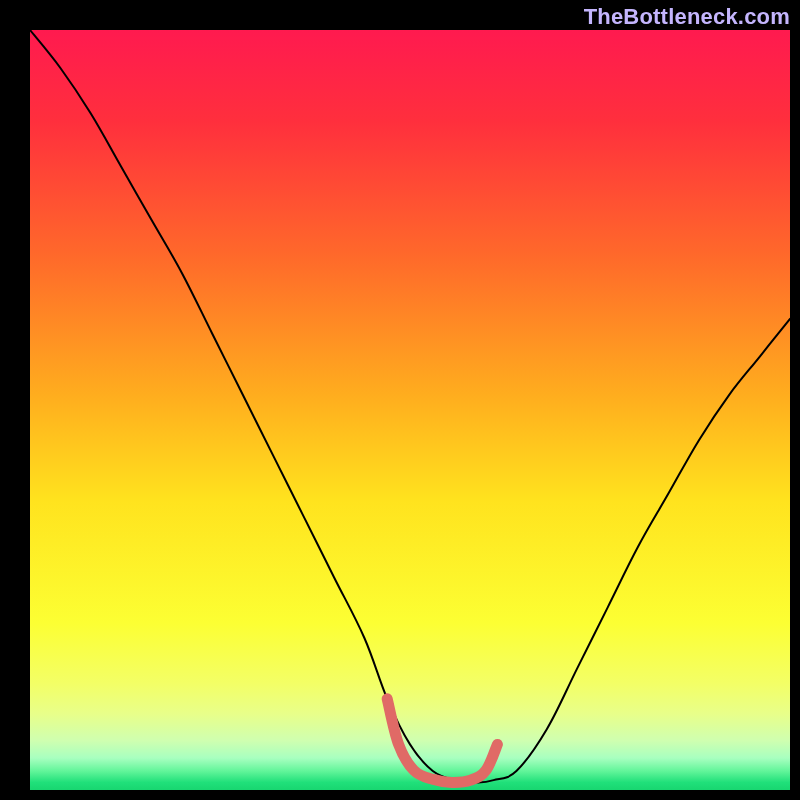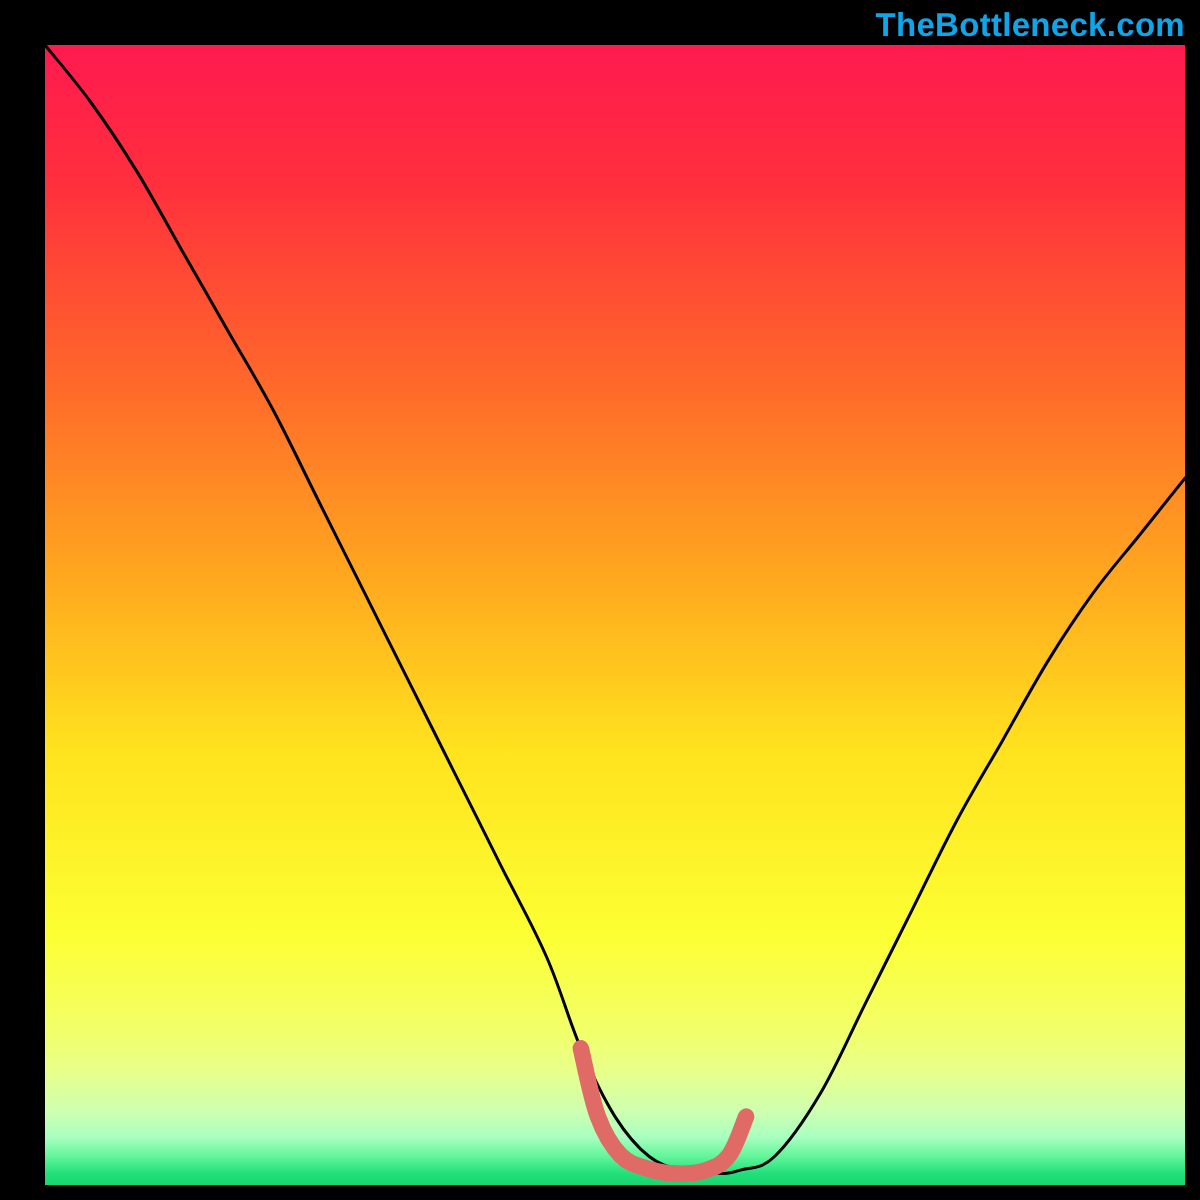--- a/index.html
+++ b/index.html
@@ -14,21 +14,21 @@
   .frame {
     position: relative;
     width: 800px;
     height: 800px;
     background: #000;
   }
   .watermark {
     position: absolute;
     top: 4px;
     right: 10px;
-    color: #0ea5e9;
+    color: #c4b5fd;
     font-size: 22px;
     font-weight: 600;
     letter-spacing: 0.2px;
     z-index: 50;
   }
   svg.plot {
     position: absolute;
     left: 0;
     top: 0;
     width: 800px;

